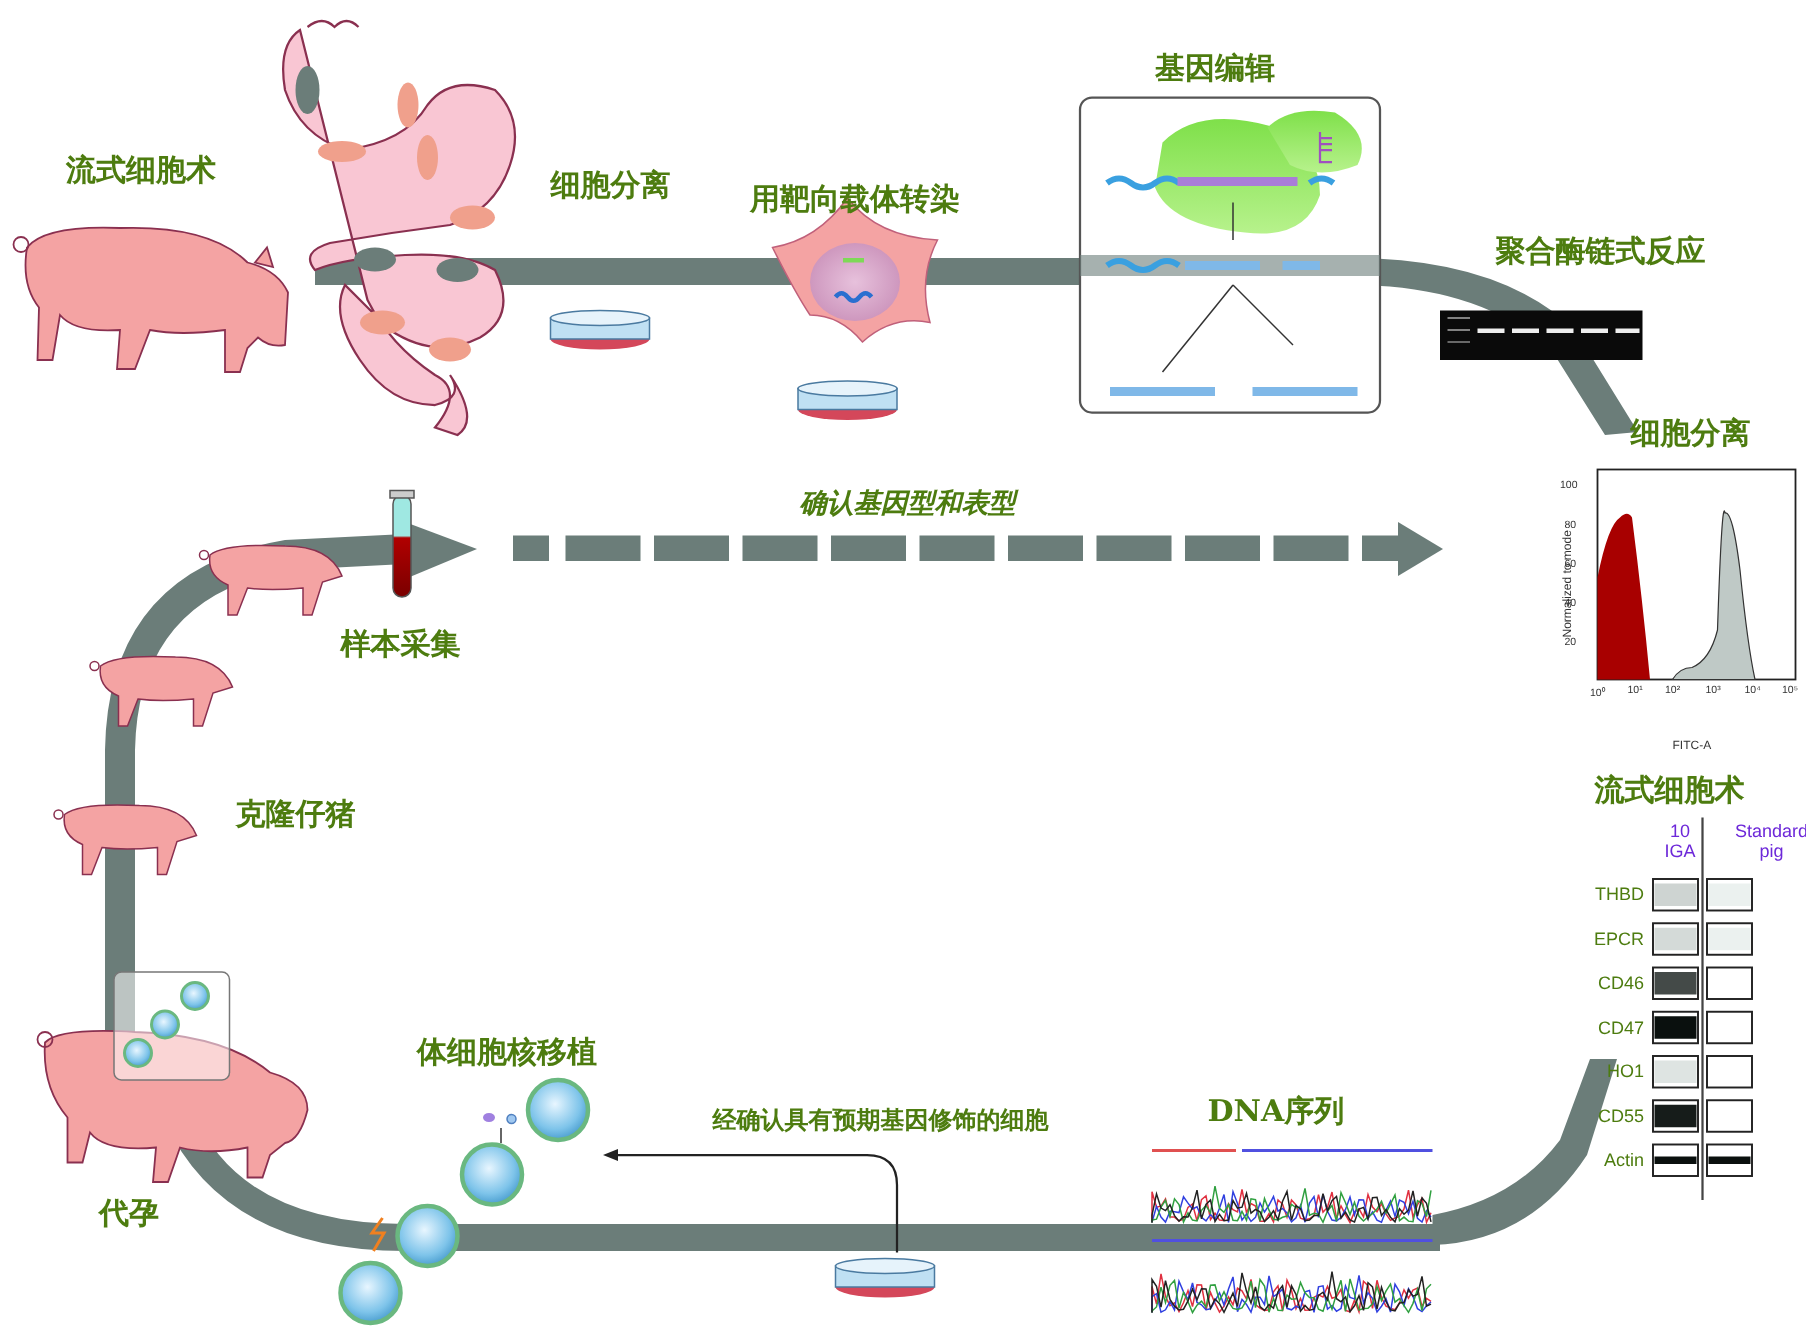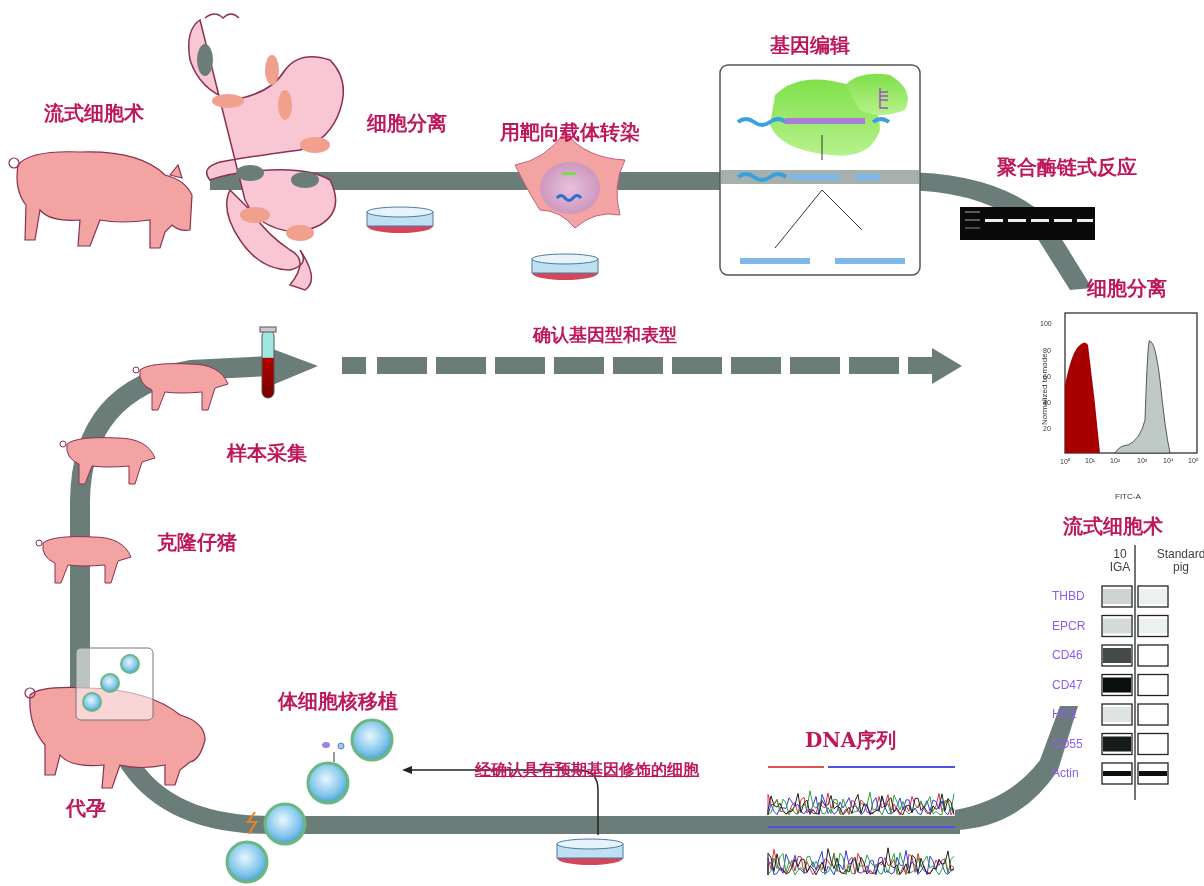--- a/index.html
+++ b/index.html
@@ -1,21 +1,21 @@
 <!DOCTYPE html>
 <html><head>
 <meta charset="utf-8">
 <style>
   html,body{margin:0;padding:0;background:#ffffff;}
   body{width:1204px;height:886px;position:relative;overflow:hidden;font-family:"DejaVu Sans",sans-serif;}
-  .lbl{position:absolute;font-family:"DejaVu Sans",sans-serif;font-size:20px;font-weight:bold;color:#be185d;white-space:nowrap;letter-spacing:0px;}
+  .lbl{position:absolute;font-family:"DejaVu Sans",sans-serif;font-size:20px;font-weight:bold;color:#4d7c0f;white-space:nowrap;letter-spacing:0px;}
   .lbl-sm{font-size:16px;}
   #stage{position:absolute;left:0;top:0;}
-  .wb-lbl{position:absolute;font-family:"Liberation Sans",sans-serif;font-size:12px;color:#8b5cf6;width:44px;}
-  .wb-hdr{position:absolute;font-family:"Liberation Sans",sans-serif;font-size:12px;color:#404040;text-align:center;line-height:13px;}
+  .wb-lbl{position:absolute;font-family:"Liberation Sans",sans-serif;font-size:12px;color:#4d7c0f;text-align:right;width:44px;}
+  .wb-hdr{position:absolute;font-family:"Liberation Sans",sans-serif;font-size:12px;color:#6d28d9;text-align:center;line-height:13px;}
   .fc-tick{position:absolute;font-family:"Liberation Sans",sans-serif;font-size:7px;color:#333;}
 </style>
 </head>
 <body>
 
 <svg id="stage" width="1204" height="886" viewBox="0 0 1204 886">
   <defs>
     <radialGradient id="cellGrad" cx="45%" cy="40%" r="60%">
       <stop offset="0%" stop-color="#e8f6ff"></stop>
       <stop offset="70%" stop-color="#7ec4ea"></stop>
@@ -240,26 +240,26 @@
   </g>
 </svg>
 
 <div class="lbl" style="left:44px;top:100px;">流式细胞术</div>
 <div class="lbl" style="left:367px;top:110px;">细胞分离</div>
 <div class="lbl" style="left:500px;top:95px;margin-top:24px;">用靶向载体转染</div>
 <div class="lbl" style="left:770px;top:32px;">基因编辑</div>
 <div class="lbl" style="left:997px;top:154px;">聚合酶链式反应</div>
 <div class="lbl" style="left:1087px;top:275px;">细胞分离</div>
 <div class="lbl" style="left:1063px;top:513px;">流式细胞术</div>
-<div class="lbl lbl-sm" style="left:533px;top:323px;font-size:18px;">确认基因型和表型</div>
-<div class="lbl" style="left:227px;top:416px;margin-top:24px;">样本采集</div>
+<div class="lbl lbl-sm" style="left:533px;top:323px;font-size:18px;font-style:italic;">确认基因型和表型</div>
+<div class="lbl" style="left:227px;top:416px;">样本采集</div>
 <div class="lbl" style="left:143px;top:529px;margin-left:14px;">克隆仔猪</div>
 <div class="lbl" style="left:66px;top:795px;">代孕</div>
 <div class="lbl" style="left:278px;top:688px;">体细胞核移植</div>
-<div class="lbl lbl-sm" style="left:475px;top:760px;text-decoration:underline;">经确认具有预期基因修饰的细胞</div>
+<div class="lbl lbl-sm" style="left:475px;top:737px;">经确认具有预期基因修饰的细胞</div>
 <div class="lbl" style="left:805px;top:727px;font-family:'DejaVu Serif',serif;">DNA序列</div>
 
 <div style="position:absolute;left:1030px;top:385px;transform:rotate(-90deg);transform-origin:left top;font-family:'Liberation Sans',sans-serif;font-size:8px;color:#333;white-space:nowrap;width:0;"><span style="position:relative;left:-40px;top:10px;">Normalized to mode</span></div>
 <div class="fc-tick" style="left:1043px;top:425px;">20</div>
 <div class="fc-tick" style="left:1043px;top:399px;">40</div>
 <div class="fc-tick" style="left:1043px;top:373px;">60</div>
 <div class="fc-tick" style="left:1043px;top:347px;">80</div>
 <div class="fc-tick" style="left:1040px;top:320px;">100</div>
 <div class="fc-tick" style="left:1060px;top:457px;">10⁰</div>
 <div class="fc-tick" style="left:1085px;top:457px;">10¹</div>

